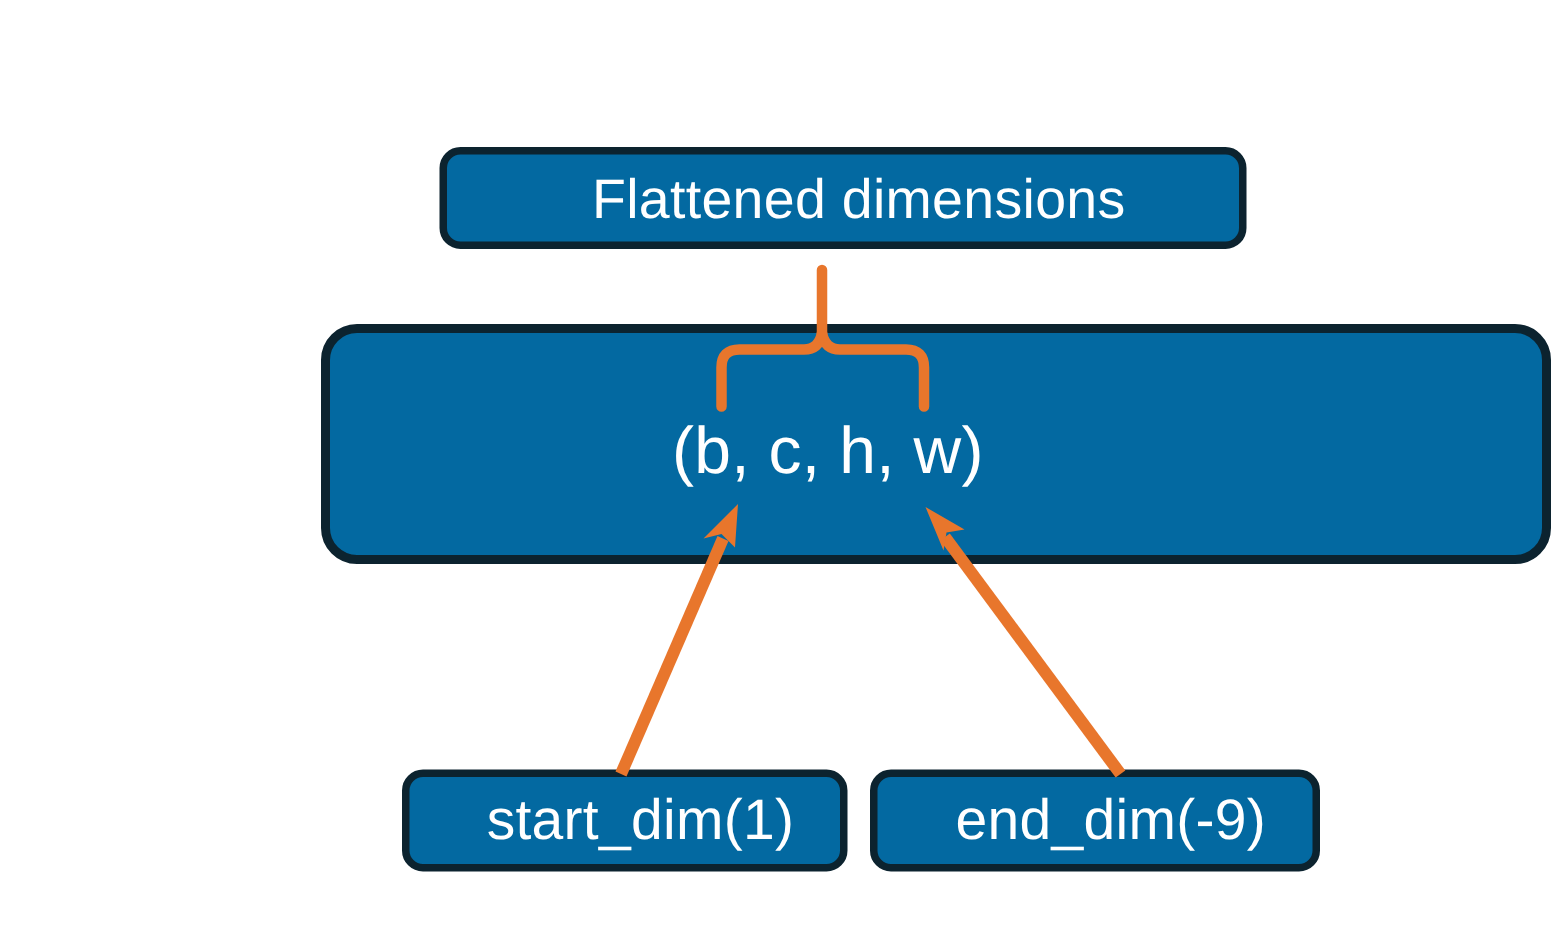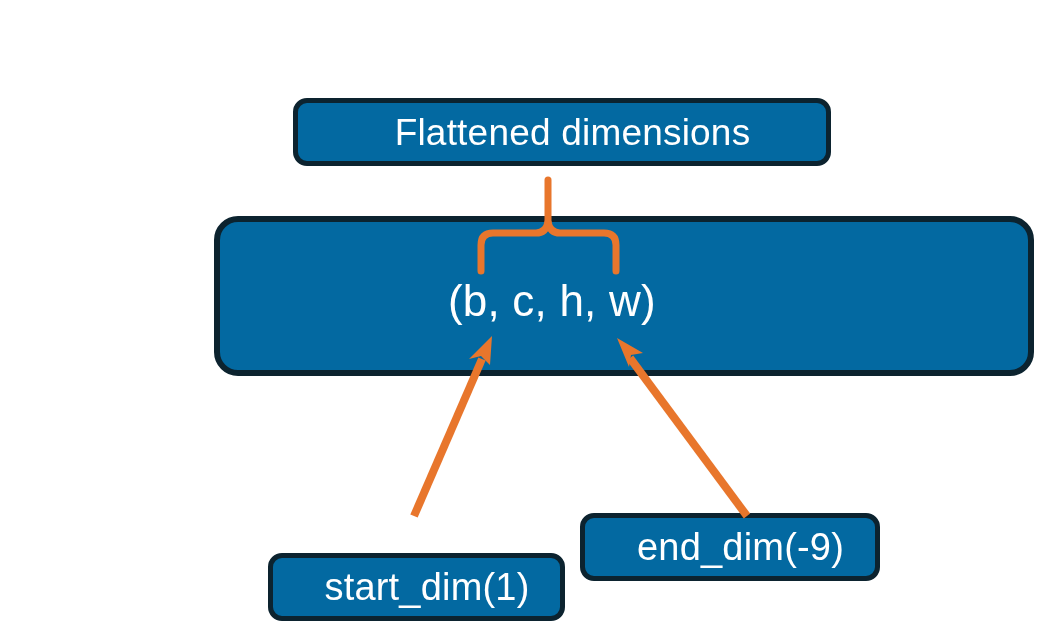--- a/index.html
+++ b/index.html
@@ -60,21 +60,20 @@
     top: 57px;
     white-space: nowrap;
   }
   #box-start-dim {
     left: 268px;
     top: 513px;
     width: 297px;
     height: 68px;
     border-radius: 14px;
     font-size: 38px;
-    margin-top: 40px;
   }
   #box-end-dim {
     left: 580px;
     top: 513px;
     width: 300px;
     height: 68px;
     border-radius: 14px;
     font-size: 38px;
   }
   #overlay-svg {

